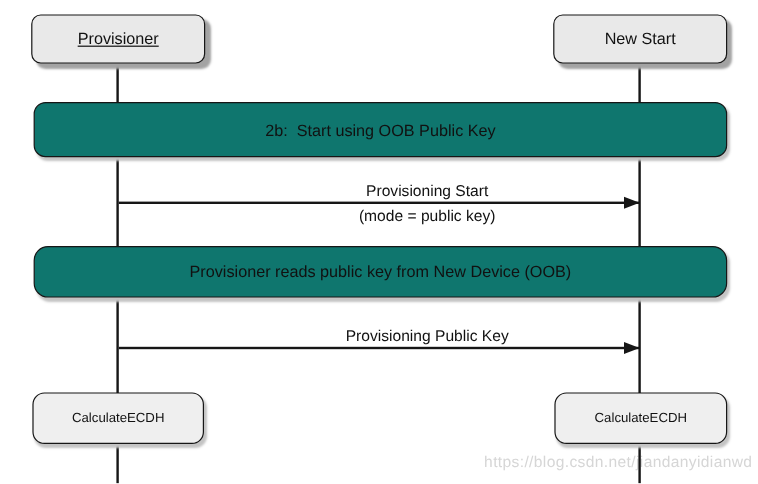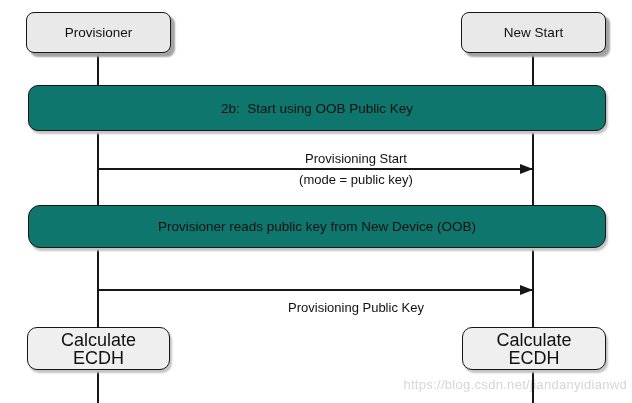--- a/index.html
+++ b/index.html
@@ -20,21 +20,21 @@
   #lifeline-right{left:532px;}
   
   .actor-box{
     position:absolute;top:12px;width:145px;height:41px;
     background:#e9e9e9;
     border:1.6px solid #161616;border-radius:8px;
     box-shadow:4px 4px 2px #a3a3a3;
     display:flex;align-items:center;justify-content:center;
     font-size:13.5px;z-index:3;box-sizing:border-box;
   }
-  #actor-left{left:26px;}
+  #actor-left{left:26px;text-decoration:underline;}
   #actor-right{left:461px;}
   
   .note-box{
     position:absolute;left:28px;width:578px;
     background:#0f766e;
     border:1.6px solid #161616;border-radius:10px;
     box-shadow:2px 3px 2px #c4c4c4;
     display:flex;align-items:center;justify-content:center;
     font-size:13.5px;z-index:3;box-sizing:border-box;
   }
@@ -56,29 +56,29 @@
     z-index:2;
   }
   #arrowhead-1{left:520px;top:164px;}
   #arrowhead-2{left:520px;top:285px;}
   .msg-label,.msg-sublabel{
     position:absolute;left:99px;width:514px;text-align:center;
     font-size:13px;z-index:2;line-height:16px;
   }
   #msg-1-label{top:151px;}
   #msg-1-sublabel{top:172px;}
-  #msg-2-label{top:272px;margin-top:28px;}
+  #msg-2-label{top:272px;}
   
   .calc-box{
     position:absolute;top:327px;height:43px;
     background:#efefef;
     border:1.6px solid #161616;border-radius:10px;
     box-shadow:2px 3px 2px #c4c4c4;
-    display:flex;flex-direction:column;align-items:center;justify-content:center;
-    font-size:18px;line-height:18px;z-index:3;box-sizing:border-box;
+    display:flex;flex-direction:row;align-items:center;justify-content:center;
+    font-size:11px;line-height:18px;z-index:3;box-sizing:border-box;
   }
   #calc-left{left:27px;width:143px;}
   #calc-right{left:462px;width:144px;}
   
   .watermark{
     position:absolute;right:5px;top:377px;
     font-size:13px;color:#d6d6d6;letter-spacing:0.3px;
     z-index:0;white-space:nowrap;
   }
 </style>

